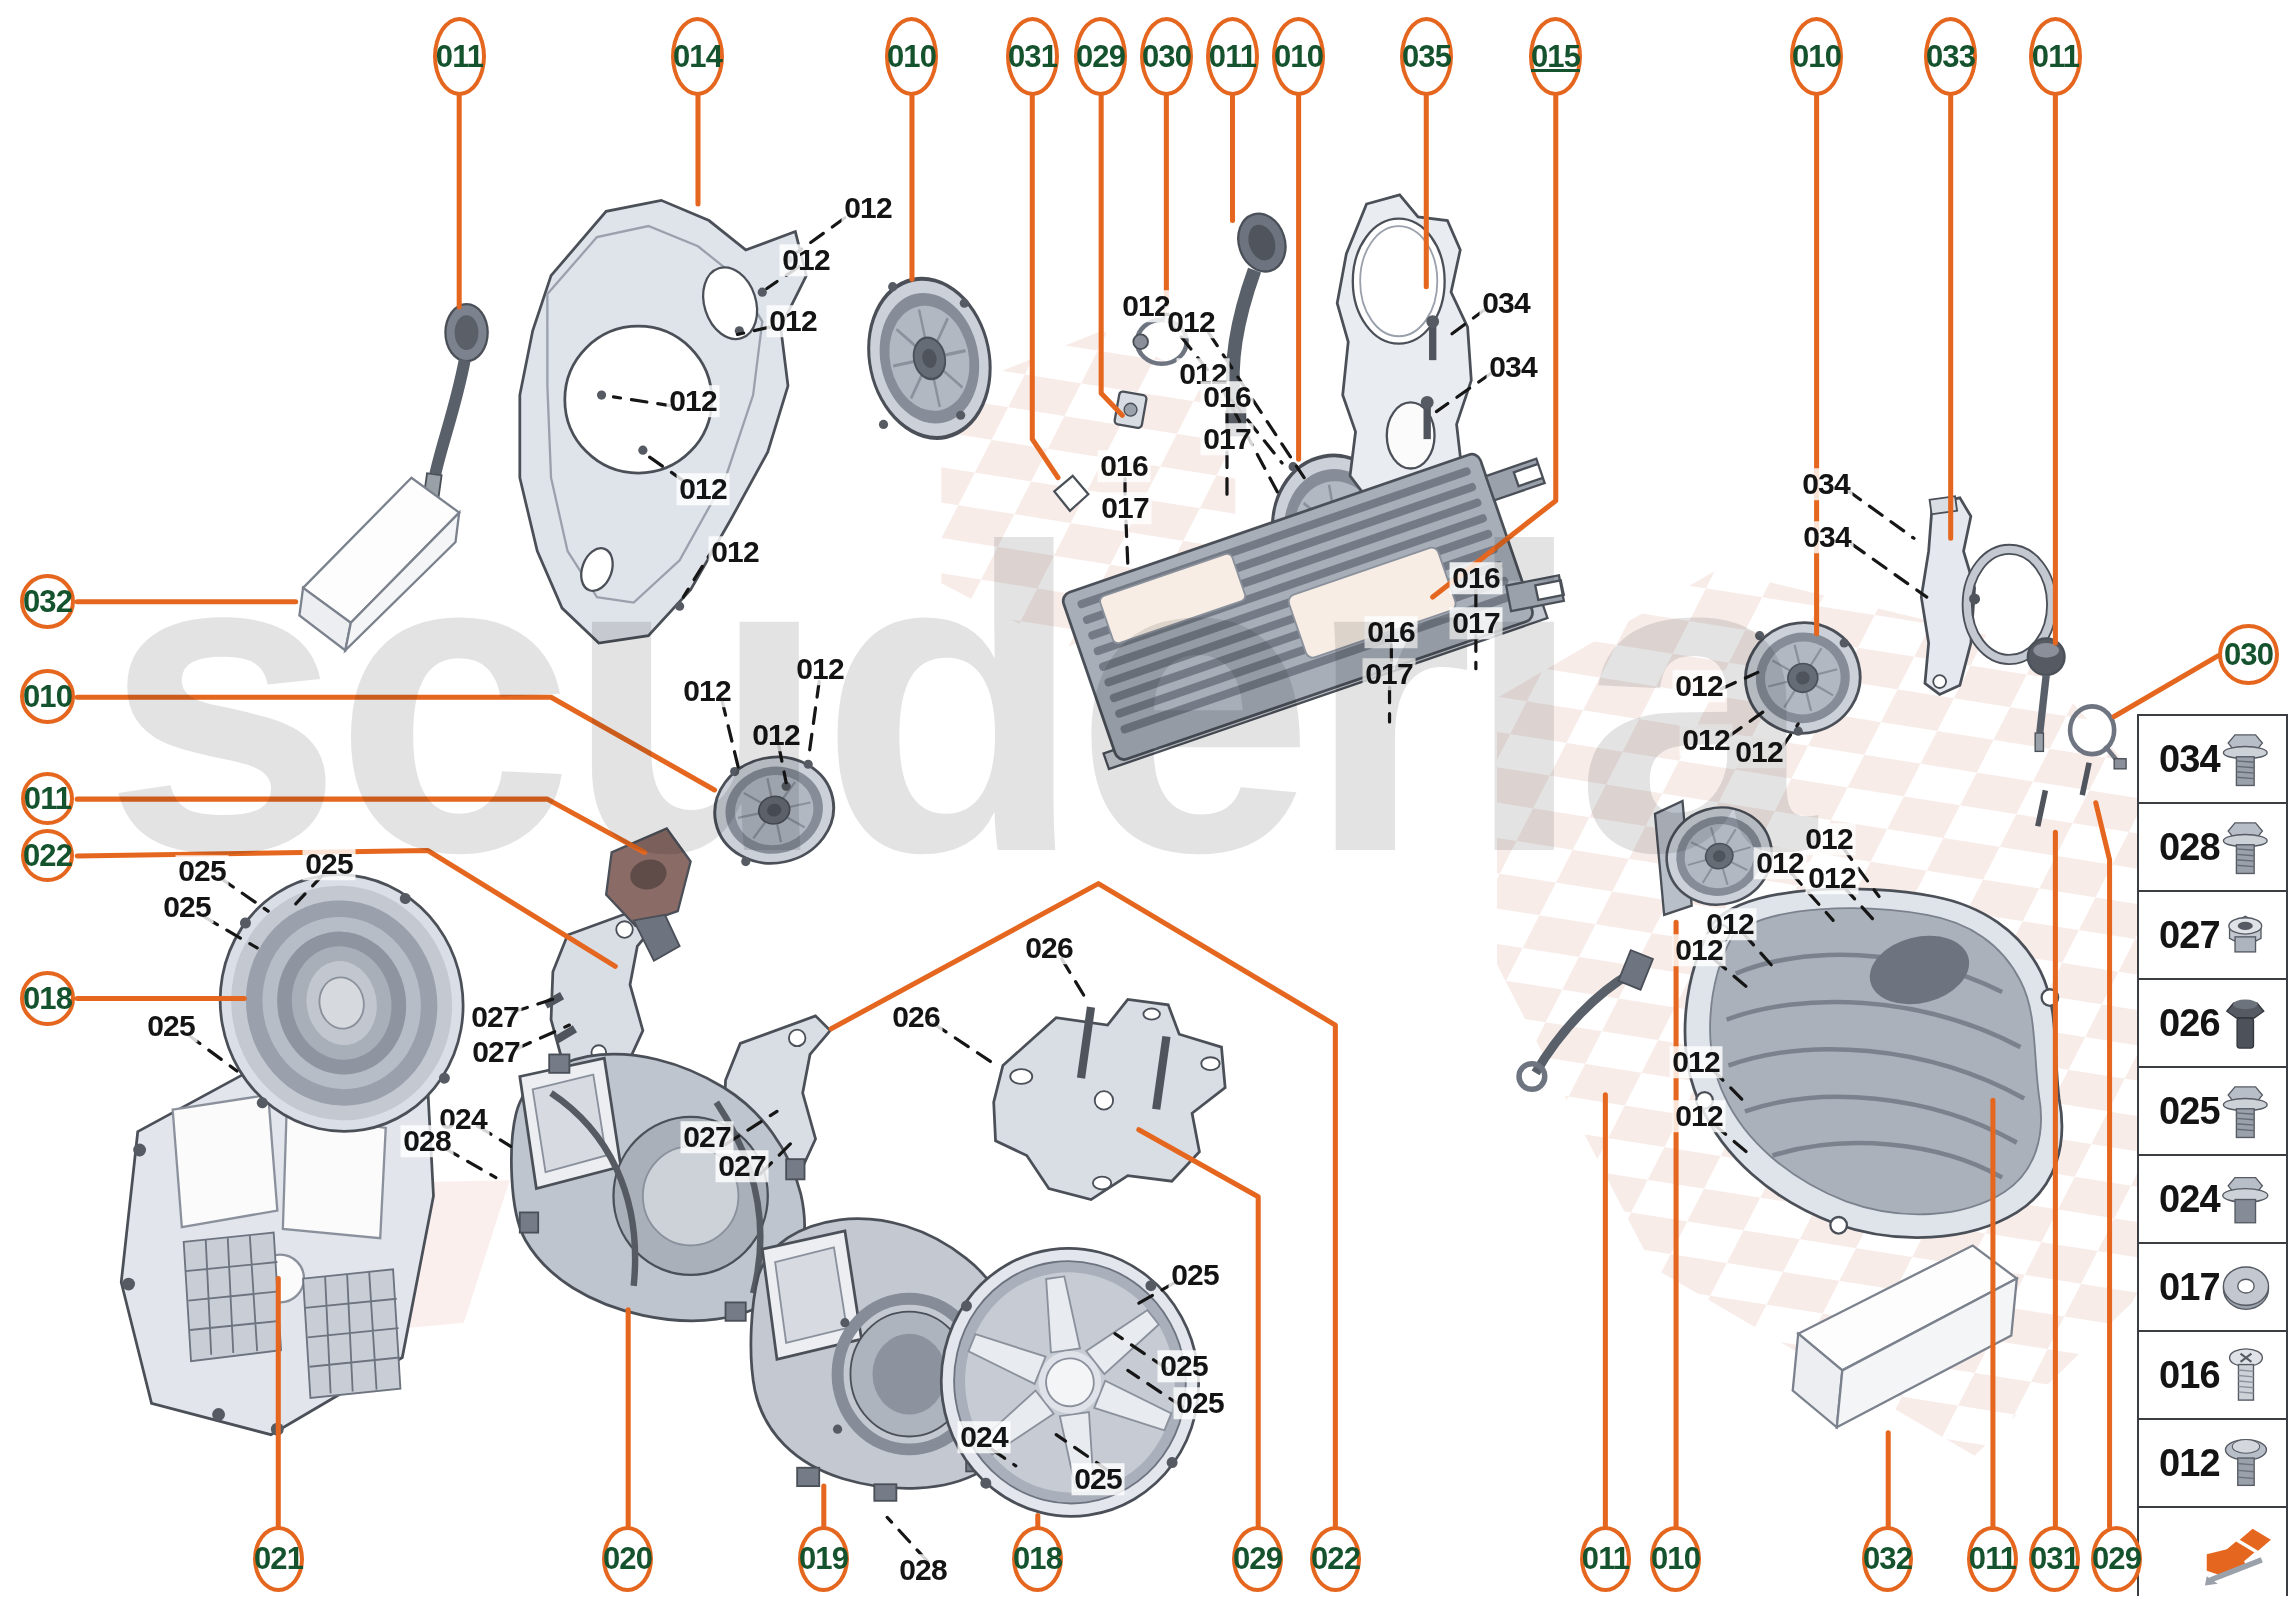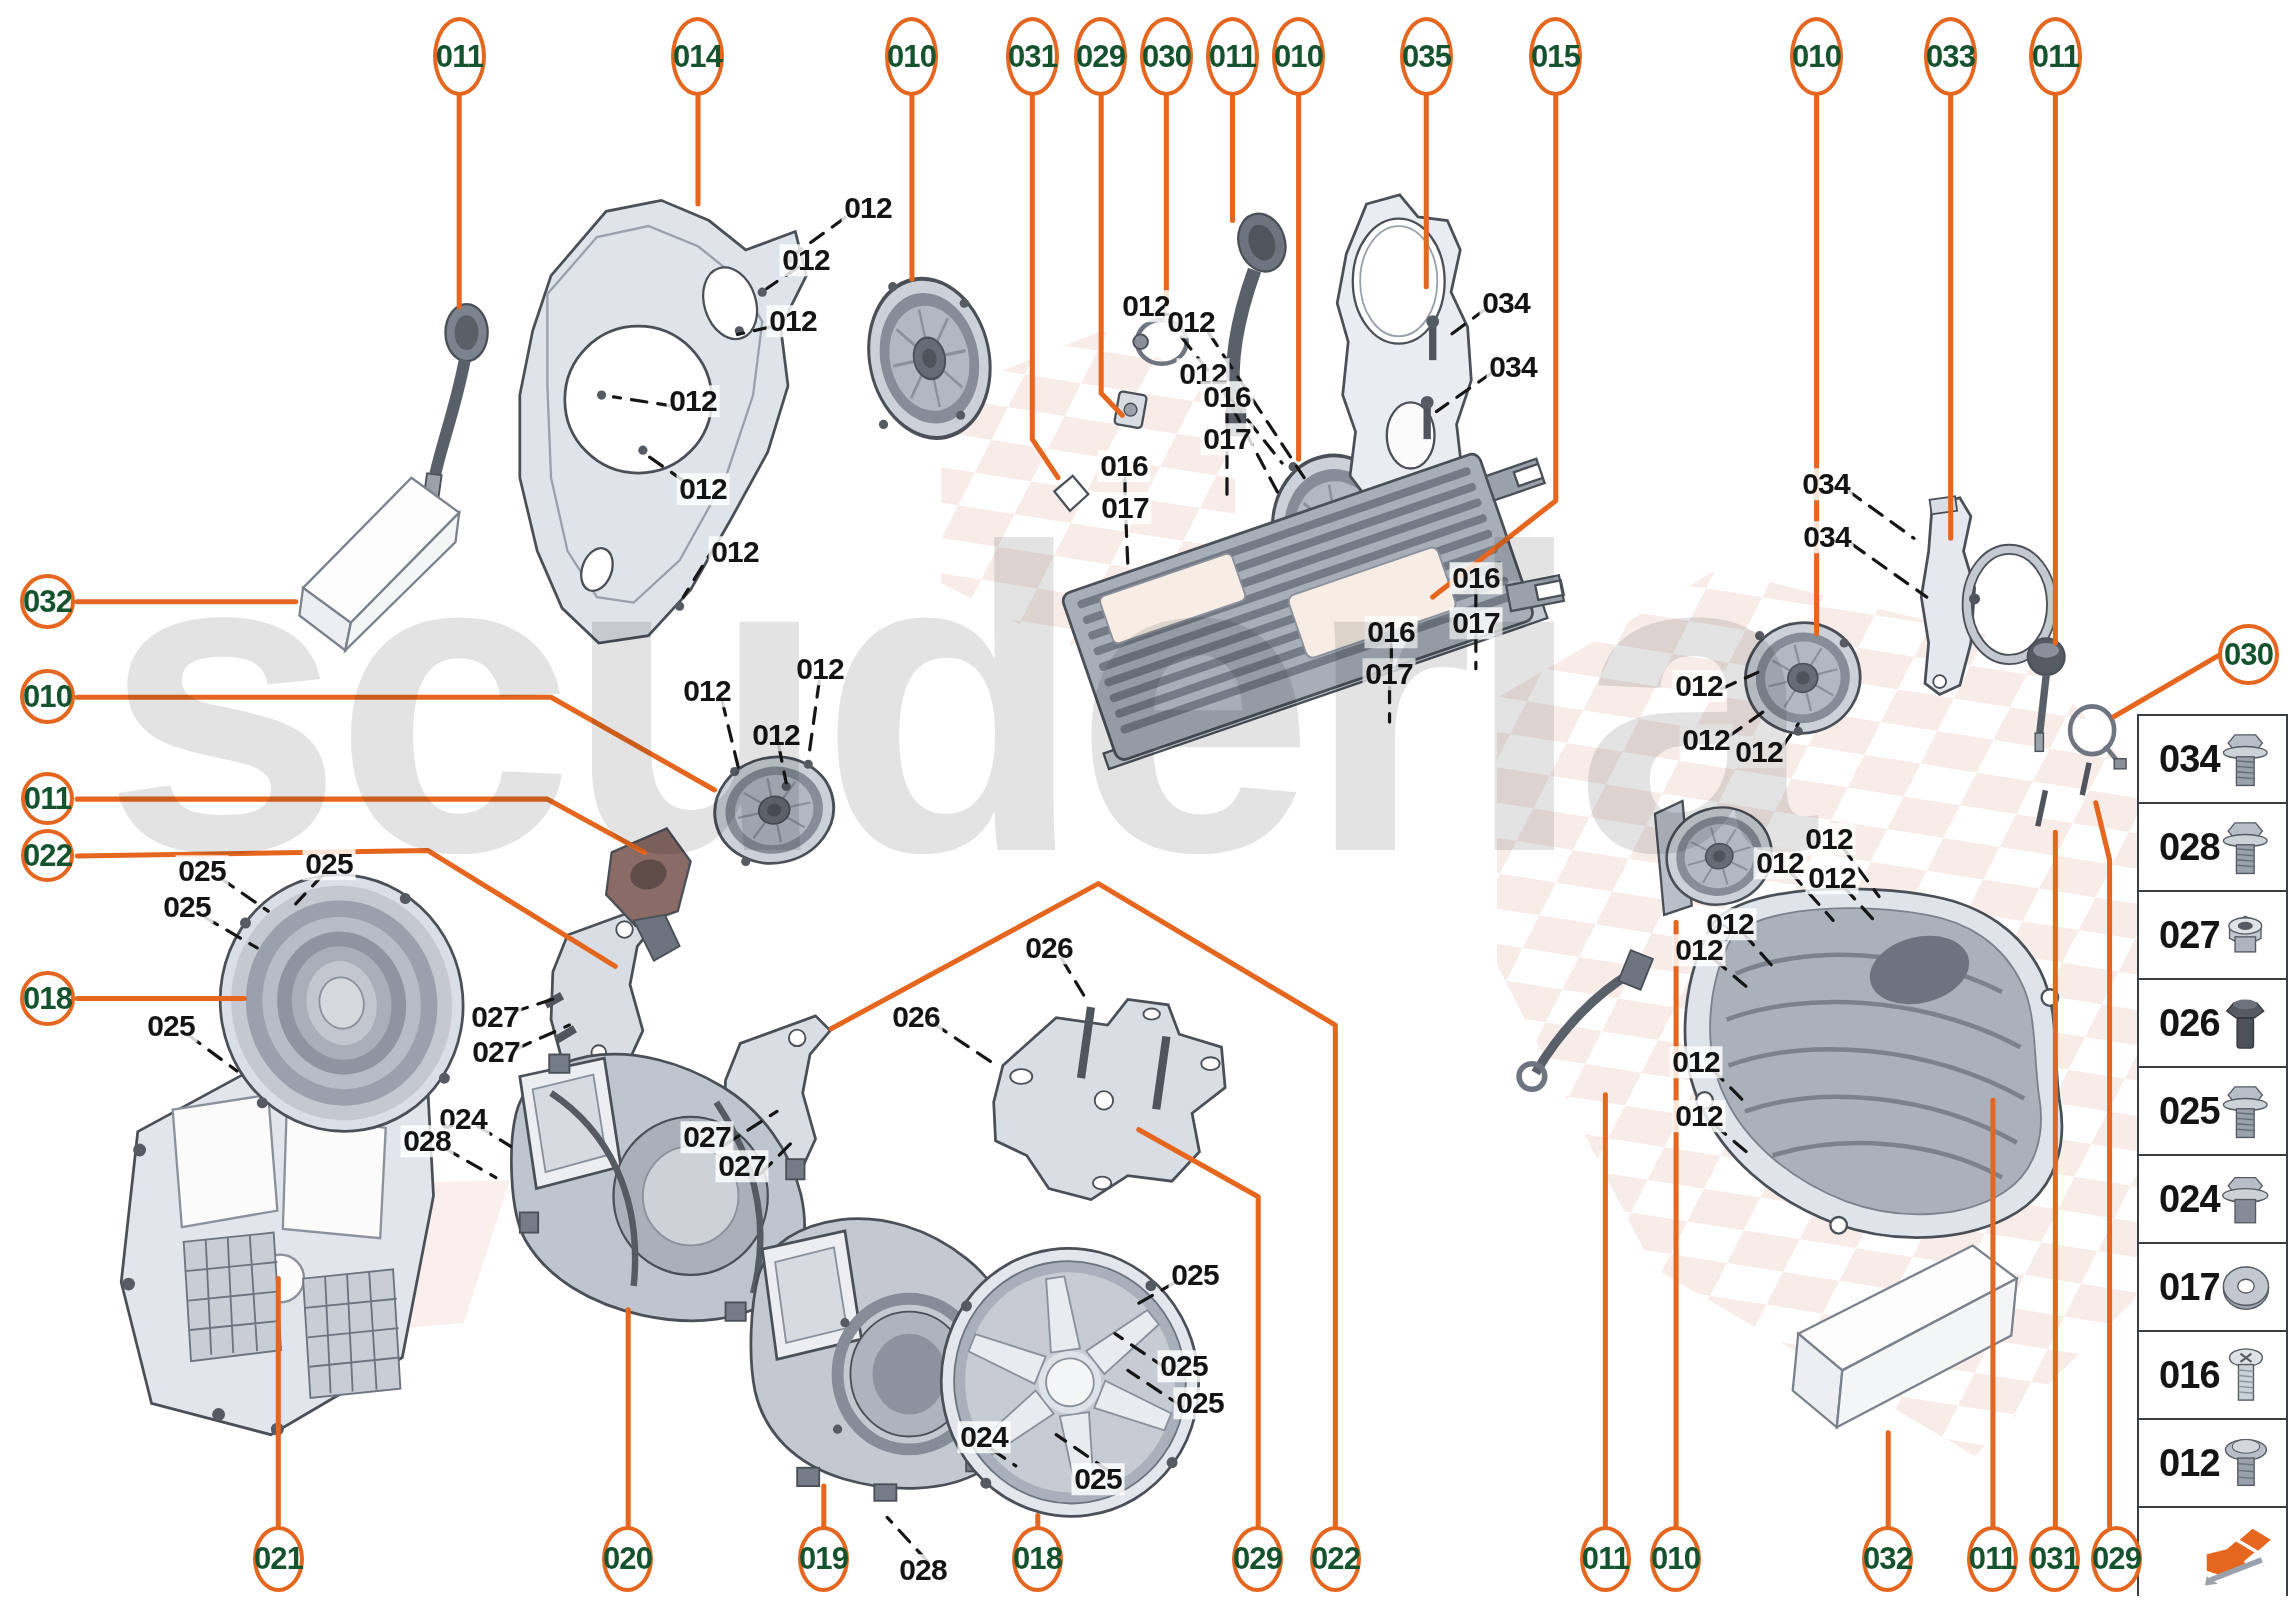--- a/index.html
+++ b/index.html
@@ -531,21 +531,21 @@
 <div id="badges">
       <div class="badge" style="left: 433px; top: 17.4px; width: 53px; height: 79px;">011</div>
       <div class="badge" style="left: 671px; top: 17.4px; width: 53px; height: 79px;">014</div>
       <div class="badge" style="left: 885px; top: 17.4px; width: 53px; height: 79px;">010</div>
       <div class="badge" style="left: 1006px; top: 17.4px; width: 53px; height: 79px;">031</div>
       <div class="badge" style="left: 1074px; top: 17.4px; width: 53px; height: 79px;">029</div>
       <div class="badge" style="left: 1140px; top: 17.4px; width: 53px; height: 79px;">030</div>
       <div class="badge" style="left: 1206px; top: 17.4px; width: 53px; height: 79px;">011</div>
       <div class="badge" style="left: 1272px; top: 17.4px; width: 53px; height: 79px;">010</div>
       <div class="badge" style="left: 1400px; top: 17.4px; width: 53px; height: 79px; text-align: center;">035</div>
-      <div class="badge" style="left: 1529px; top: 17.4px; width: 53px; height: 79px;">015</div>
+      <div class="badge" style="left: 1529px; top: 17.4px; width: 53px; height: 79px; text-decoration: underline;">015</div>
       <div class="badge" style="left: 1790px; top: 17.4px; width: 53px; height: 79px;">010</div>
       <div class="badge" style="left: 1924px; top: 17.4px; width: 53px; height: 79px;">033</div>
       <div class="badge" style="left: 2029px; top: 17.4px; width: 53px; height: 79px;">011</div>
       <div class="badge" style="left: 20px; top: 574px; width: 55px; height: 55px;">032</div>
       <div class="badge" style="left: 20px; top: 669px; width: 55px; height: 55px;">010</div>
       <div class="badge" style="left: 21px; top: 772px; width: 53px; height: 53px;">011</div>
       <div class="badge" style="left: 21px; top: 829px; width: 53px; height: 53px;">022</div>
       <div class="badge" style="left: 20px; top: 971px; width: 55px; height: 55px;">018</div>
       <div class="badge" style="left: 2218px; top: 624px; width: 61px; height: 61px;">030</div>
       <div class="badge" style="left: 253px; top: 1526px; width: 51px; height: 66px;">021</div>

